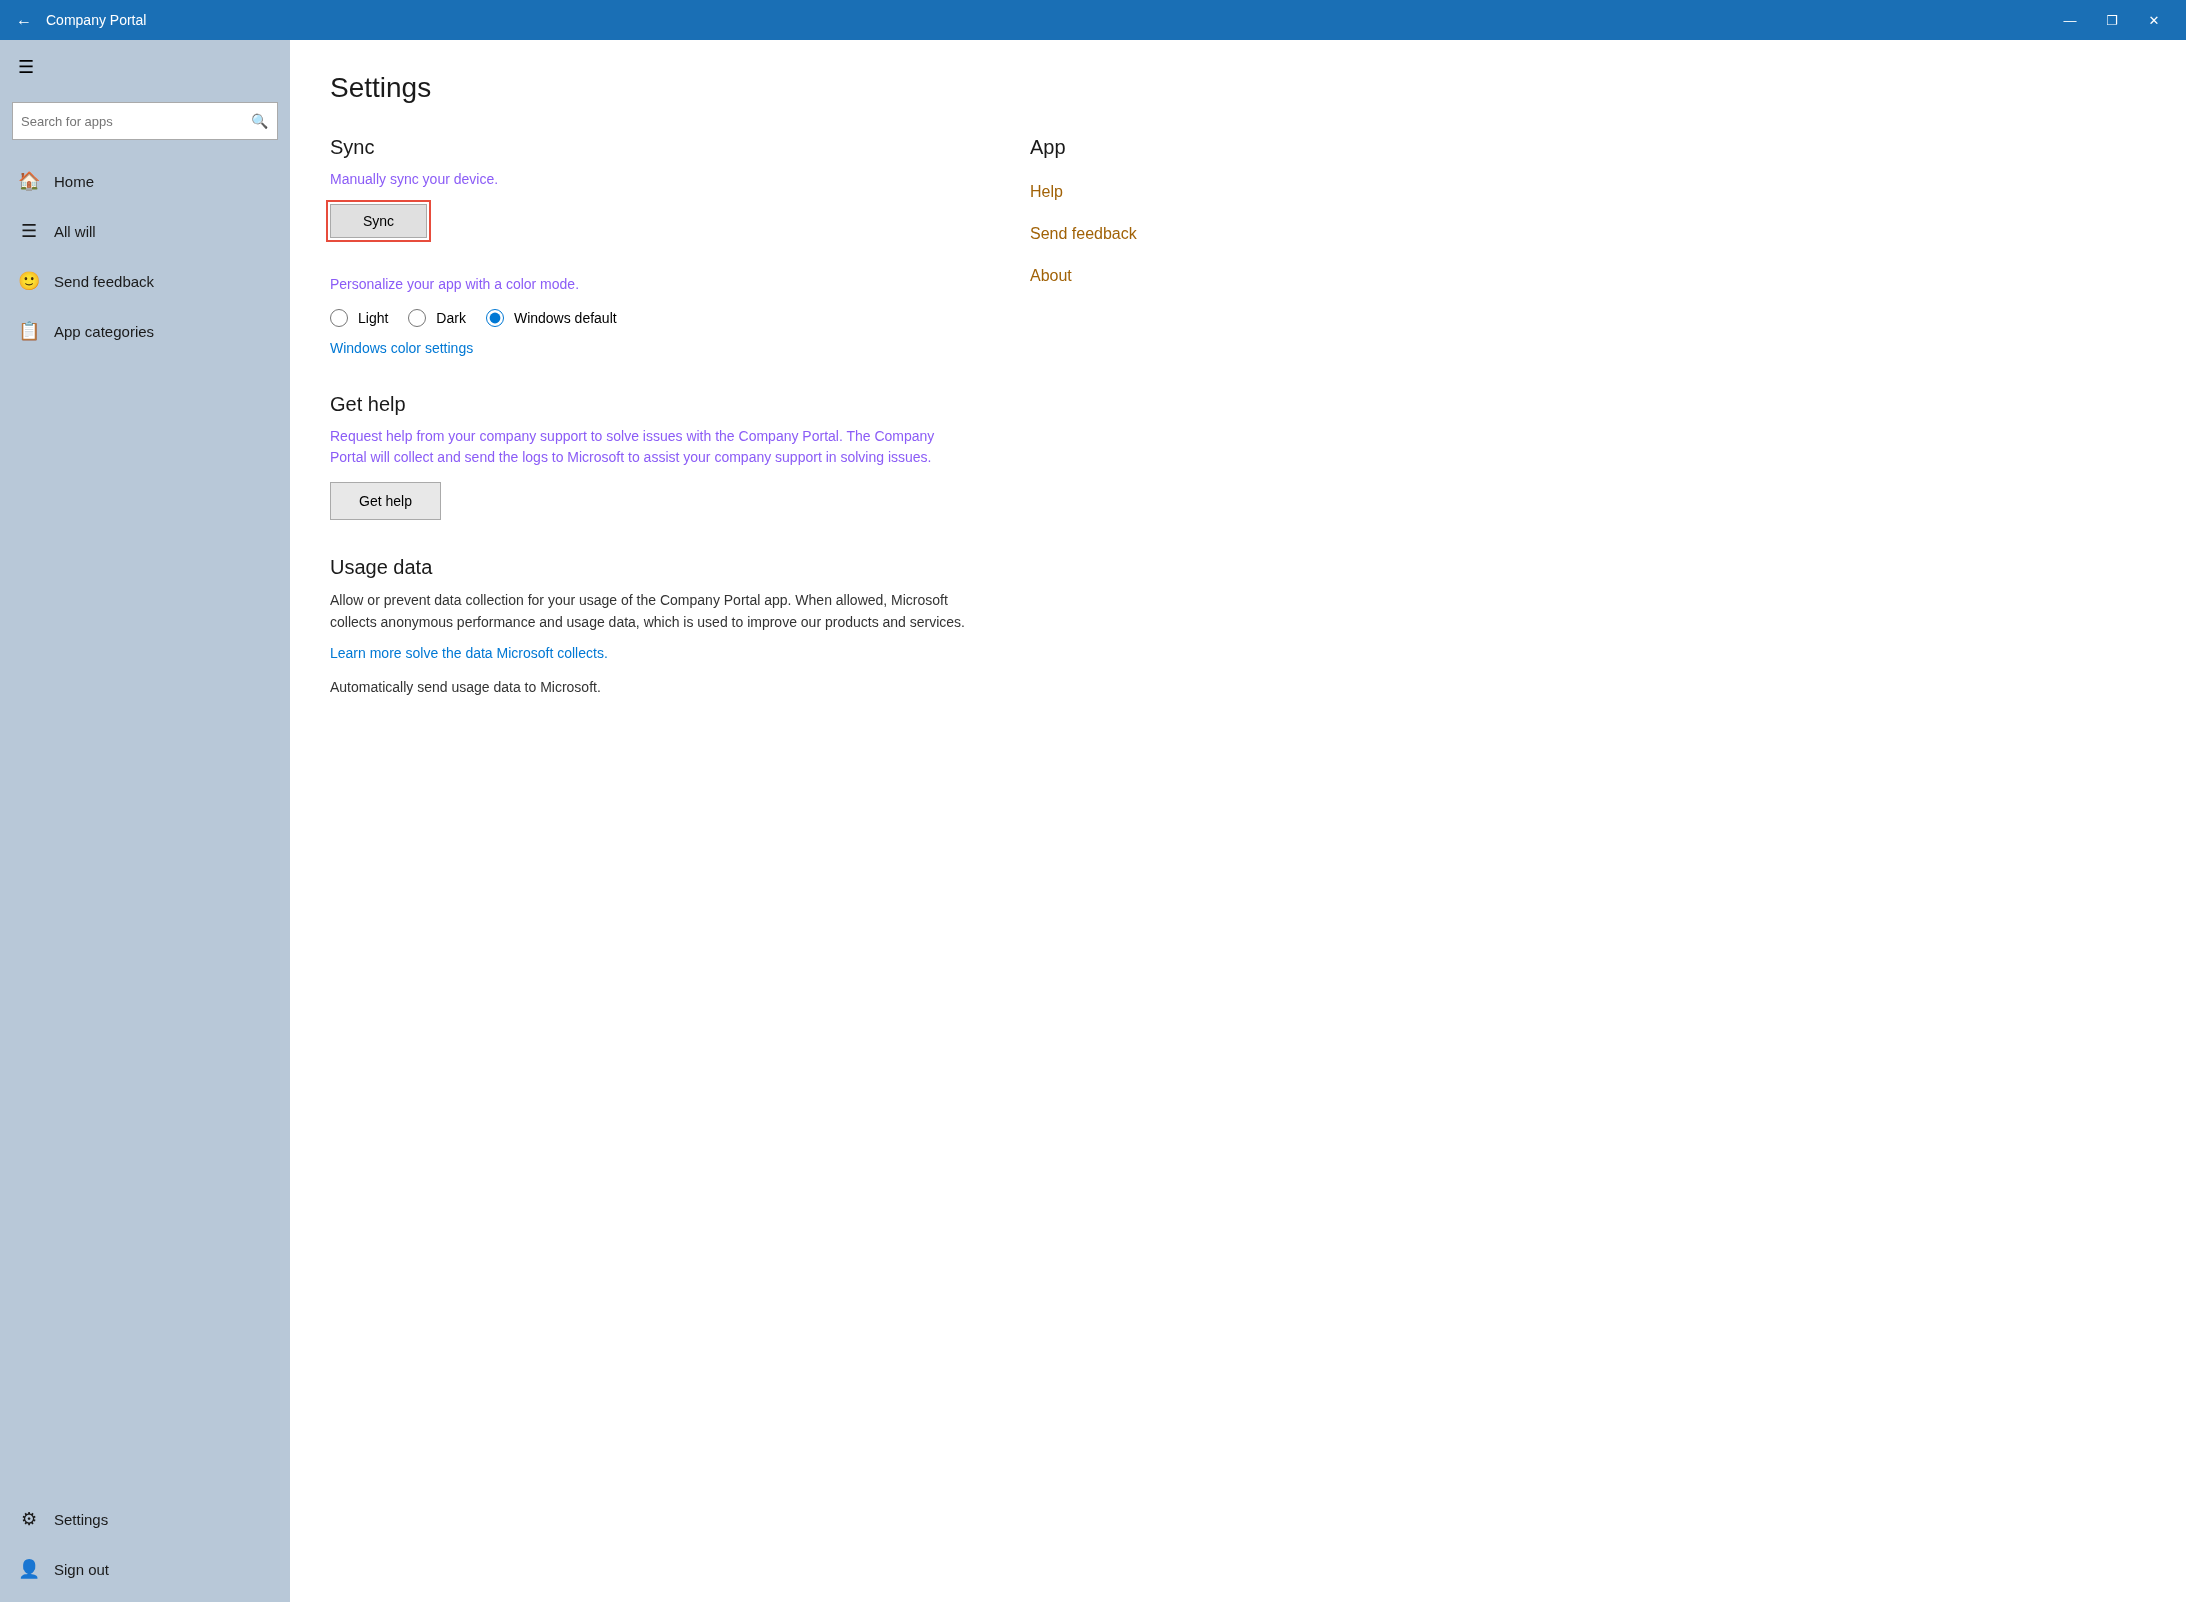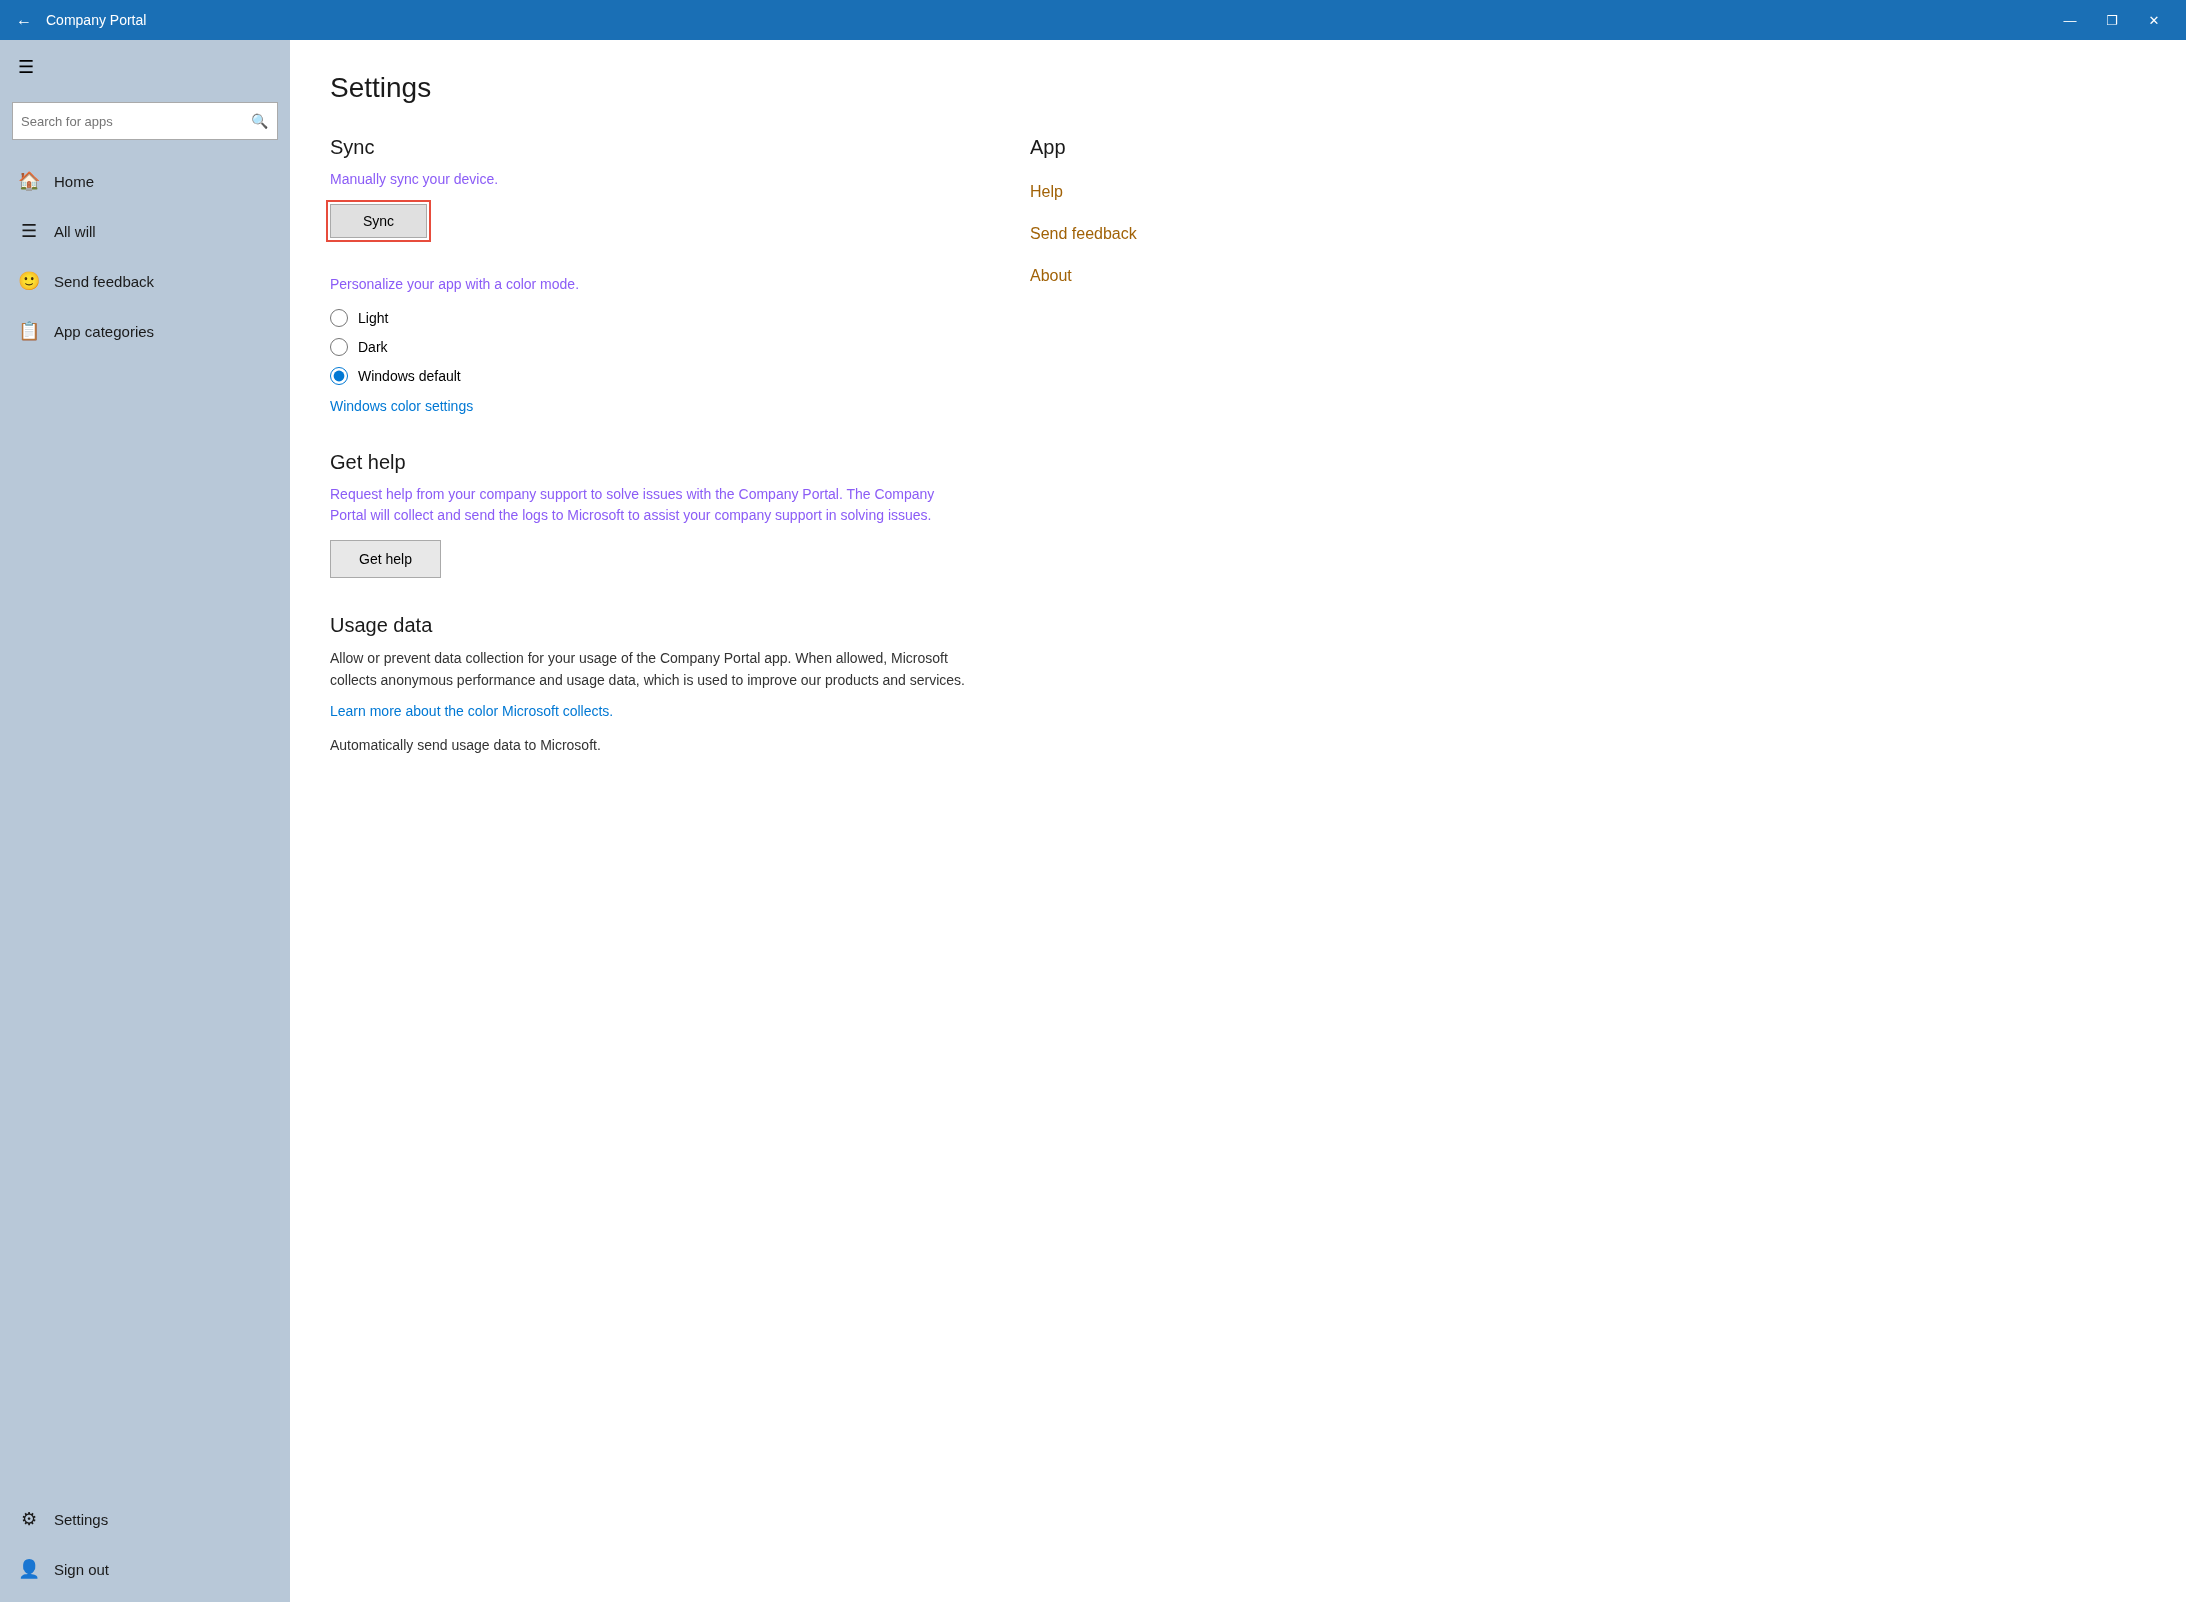--- a/index.html
+++ b/index.html
@@ -171,22 +171,22 @@
       border: 1px solid #aaa;
       background: #e8e8e8;
       padding: 10px 28px;
       font-size: 14px;
       cursor: pointer;
     }
 
     
     .radio-group {
       display: flex;
-      flex-direction: column;
-      gap: 11px;
+      flex-direction: row;
+      gap: 20px;
       margin-bottom: 12px;
     }
     .radio-option {
       display: flex;
       align-items: center;
       gap: 10px;
       cursor: pointer;
       font-size: 14px;
     }
     .radio-option input[type="radio"] {
@@ -347,21 +347,21 @@
 
         <div class="section">
           <h2 class="section-title">Get help</h2>
           <p class="section-desc">Request help from your company support to solve issues with the Company Portal. The Company Portal will collect and send the logs to Microsoft to assist your company support in solving issues.</p>
           <button class="get-help-button">Get help</button>
         </div>
 
         <div class="section">
           <h2 class="section-title">Usage data</h2>
           <p class="usage-desc">Allow or prevent data collection for your usage of the Company Portal app. When allowed, Microsoft collects anonymous performance and usage data, which is used to improve our products and services.</p>
-          <a class="link">Learn more about the color Microsoft collects.</a>
+          <a class="link">Learn more solve the data Microsoft collects.</a>
           <p class="usage-desc" style="margin-top:14px;">Automatically send usage data to Microsoft.</p>
         </div>
 
       </div>
 
       <div class="side-column">
         <h2 class="side-section-title">App</h2>
         <a class="side-link">Help</a>
         <a class="side-link">Send feedback</a>
         <a class="side-link">About</a>

